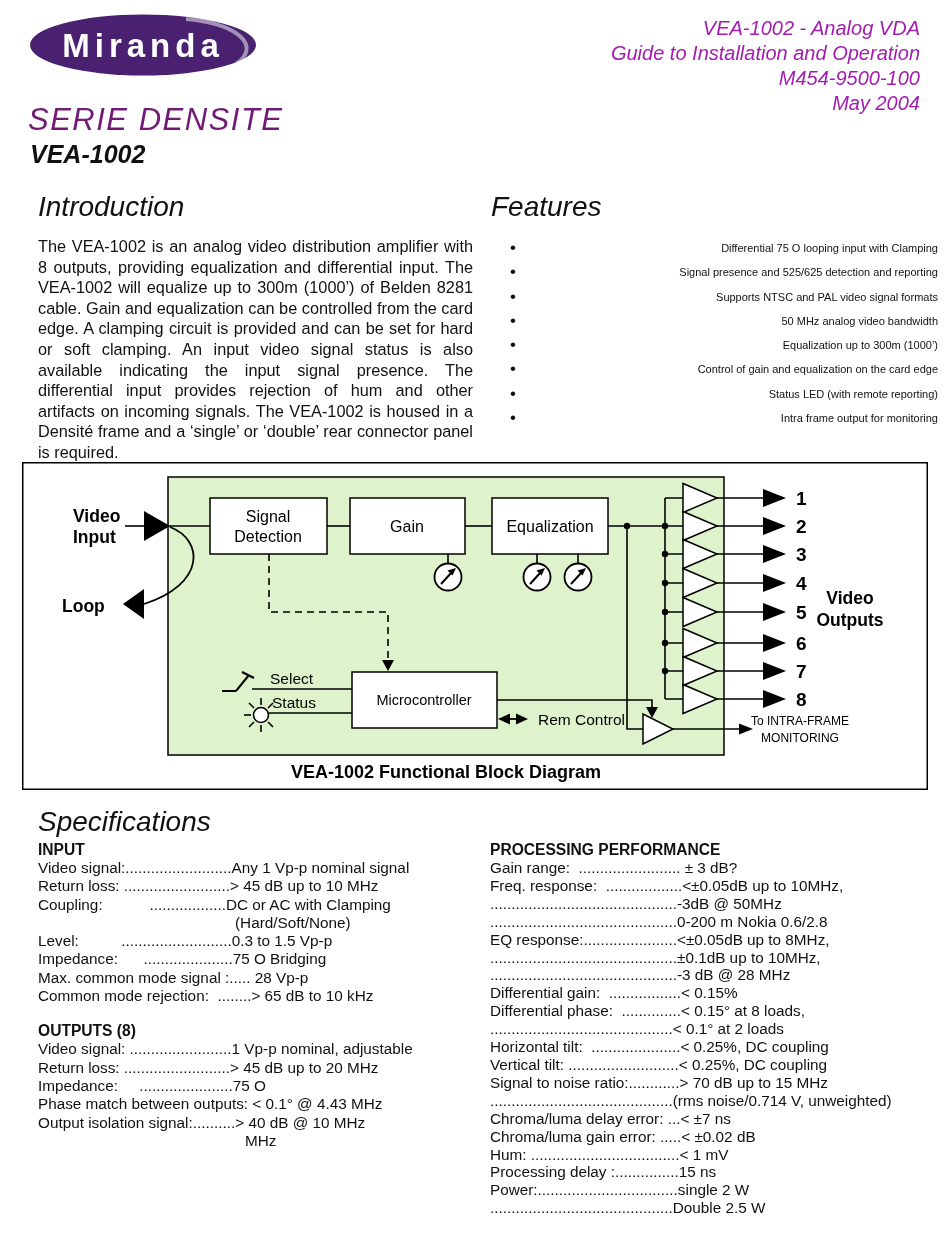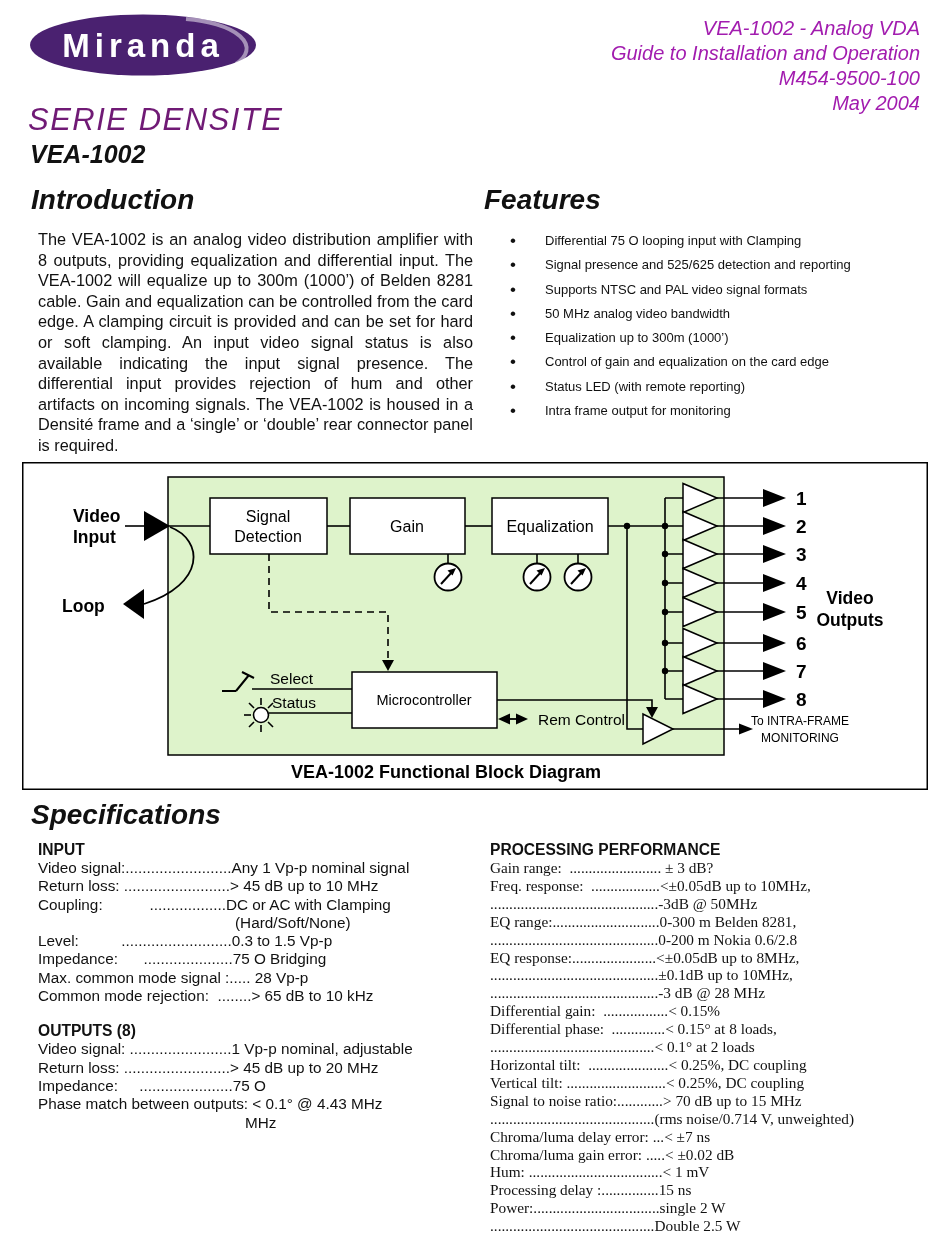--- a/index.html
+++ b/index.html
@@ -9,42 +9,42 @@
   
   .logo{position:absolute;left:28px;top:12px;}
   .tagline{position:absolute;left:28px;top:72px;font-style:italic;font-size:31px;
            line-height:32px;color:#701a75;letter-spacing:1.5px;margin-top:32px;}
   .doc-info{position:absolute;top:16px;right:30px;text-align:right;font-style:italic;
             font-size:20px;line-height:25px;color:#a21caf;}
 
   
   .doc-title{position:absolute;left:30px;top:140px;font-size:25px;font-weight:bold;
              font-style:italic;}
-  .section-h{font-size:28px;font-weight:bold;font-style:italic;margin:1px;}
+  .section-h{font-size:28px;font-weight:normal;font-style:italic;margin:8px;}
   .intro{position:absolute;left:30px;top:183px;width:443px;}
   .intro p{margin:13px 0 0 0;padding-left:8px;font-size:16.3px;line-height:20.6px;
            text-align:justify;}
   .features{position:absolute;left:483px;top:183px;width:455px;}
   .features ul{list-style:none;margin:13px 0 0 0;padding:0 0 0 27px;}
-  .features li{position:relative;padding-left:35px;font-size:13px;line-height:24.3px;}
+  .features li{position:relative;padding-left:35px;font-size:11px;line-height:24.3px;text-align:right;}
   .features li::before{content:"\2022";position:absolute;left:0;top:0;font-size:17px;}
 
   
   .diagram{position:absolute;left:22px;top:462px;width:906px;height:388px;}
   .diagram svg{display:block;}
 
   
   .specs-h{position:absolute;left:30px;top:798px;}
   .spec-col{position:absolute;top:840px;width:445px;}
   .col-left{left:38px;}
   .col-right{left:490px;}
   .spec-head{font-size:15.6px;font-weight:bold;line-height:19px;margin:0;}
   .spec-head.second{margin-top:16px;}
   .spec-line{font-size:15.3px;line-height:18.3px;white-space:pre;}
-  .col-right .spec-line{line-height:17.9px;font-family:Liberation Serif, serif;}
+  .col-right .spec-line{line-height:17.9px;}
   .cont1{padding-left:197px;}
   .cont2{padding-left:207px;}
 </style>
 </head>
 <body>
 
 <div class="page">
 
   <div class="logo">
     <svg width="232" height="70" viewBox="0 0 232 70">
@@ -248,29 +248,29 @@
     <div class="spec-line">Level:          ..........................0.3 to 1.5 Vp-p</div>
     <div class="spec-line">Impedance:      .....................75 O Bridging</div>
     <div class="spec-line">Max. common mode signal :..... 28 Vp-p</div>
     <div class="spec-line">Common mode rejection:  ........&gt; 65 dB to 10 kHz</div>
 
     <div class="spec-head second">OUTPUTS (8)</div>
     <div class="spec-line">Video signal: ........................1 Vp-p nominal, adjustable</div>
     <div class="spec-line">Return loss: .........................&gt; 45 dB up to 20 MHz</div>
     <div class="spec-line">Impedance:     ......................75 O</div>
     <div class="spec-line">Phase match between outputs: &lt; 0.1° @ 4.43 MHz</div>
+    <div class="spec-line">Output isolation signal:..........&gt; 40 dB @ 10 MHz</div>
     <div class="spec-line cont2">MHz</div>
   </div>
 
   <div class="spec-col col-right">
     <div class="spec-head">PROCESSING PERFORMANCE</div>
     <div class="spec-line">Gain range:  ........................ ± 3 dB?</div>
     <div class="spec-line">Freq. response:  ..................&lt;±0.05dB up to 10MHz,</div>
     <div class="spec-line">............................................-3dB @ 50MHz</div>
-    <div class="spec-line">EQ range:............................0-300 m Belden 8281,</div>
     <div class="spec-line">............................................0-200 m Nokia 0.6/2.8</div>
     <div class="spec-line">EQ response:......................&lt;±0.05dB up to 8MHz,</div>
     <div class="spec-line">............................................±0.1dB up to 10MHz,</div>
     <div class="spec-line">............................................-3 dB @ 28 MHz</div>
     <div class="spec-line">Differential gain:  .................&lt; 0.15%</div>
     <div class="spec-line">Differential phase:  ..............&lt; 0.15° at 8 loads,</div>
     <div class="spec-line">...........................................&lt; 0.1° at 2 loads</div>
     <div class="spec-line">Horizontal tilt:  .....................&lt; 0.25%, DC coupling</div>
     <div class="spec-line">Vertical tilt: ..........................&lt; 0.25%, DC coupling</div>
     <div class="spec-line">Signal to noise ratio:............&gt; 70 dB up to 15 MHz</div>

